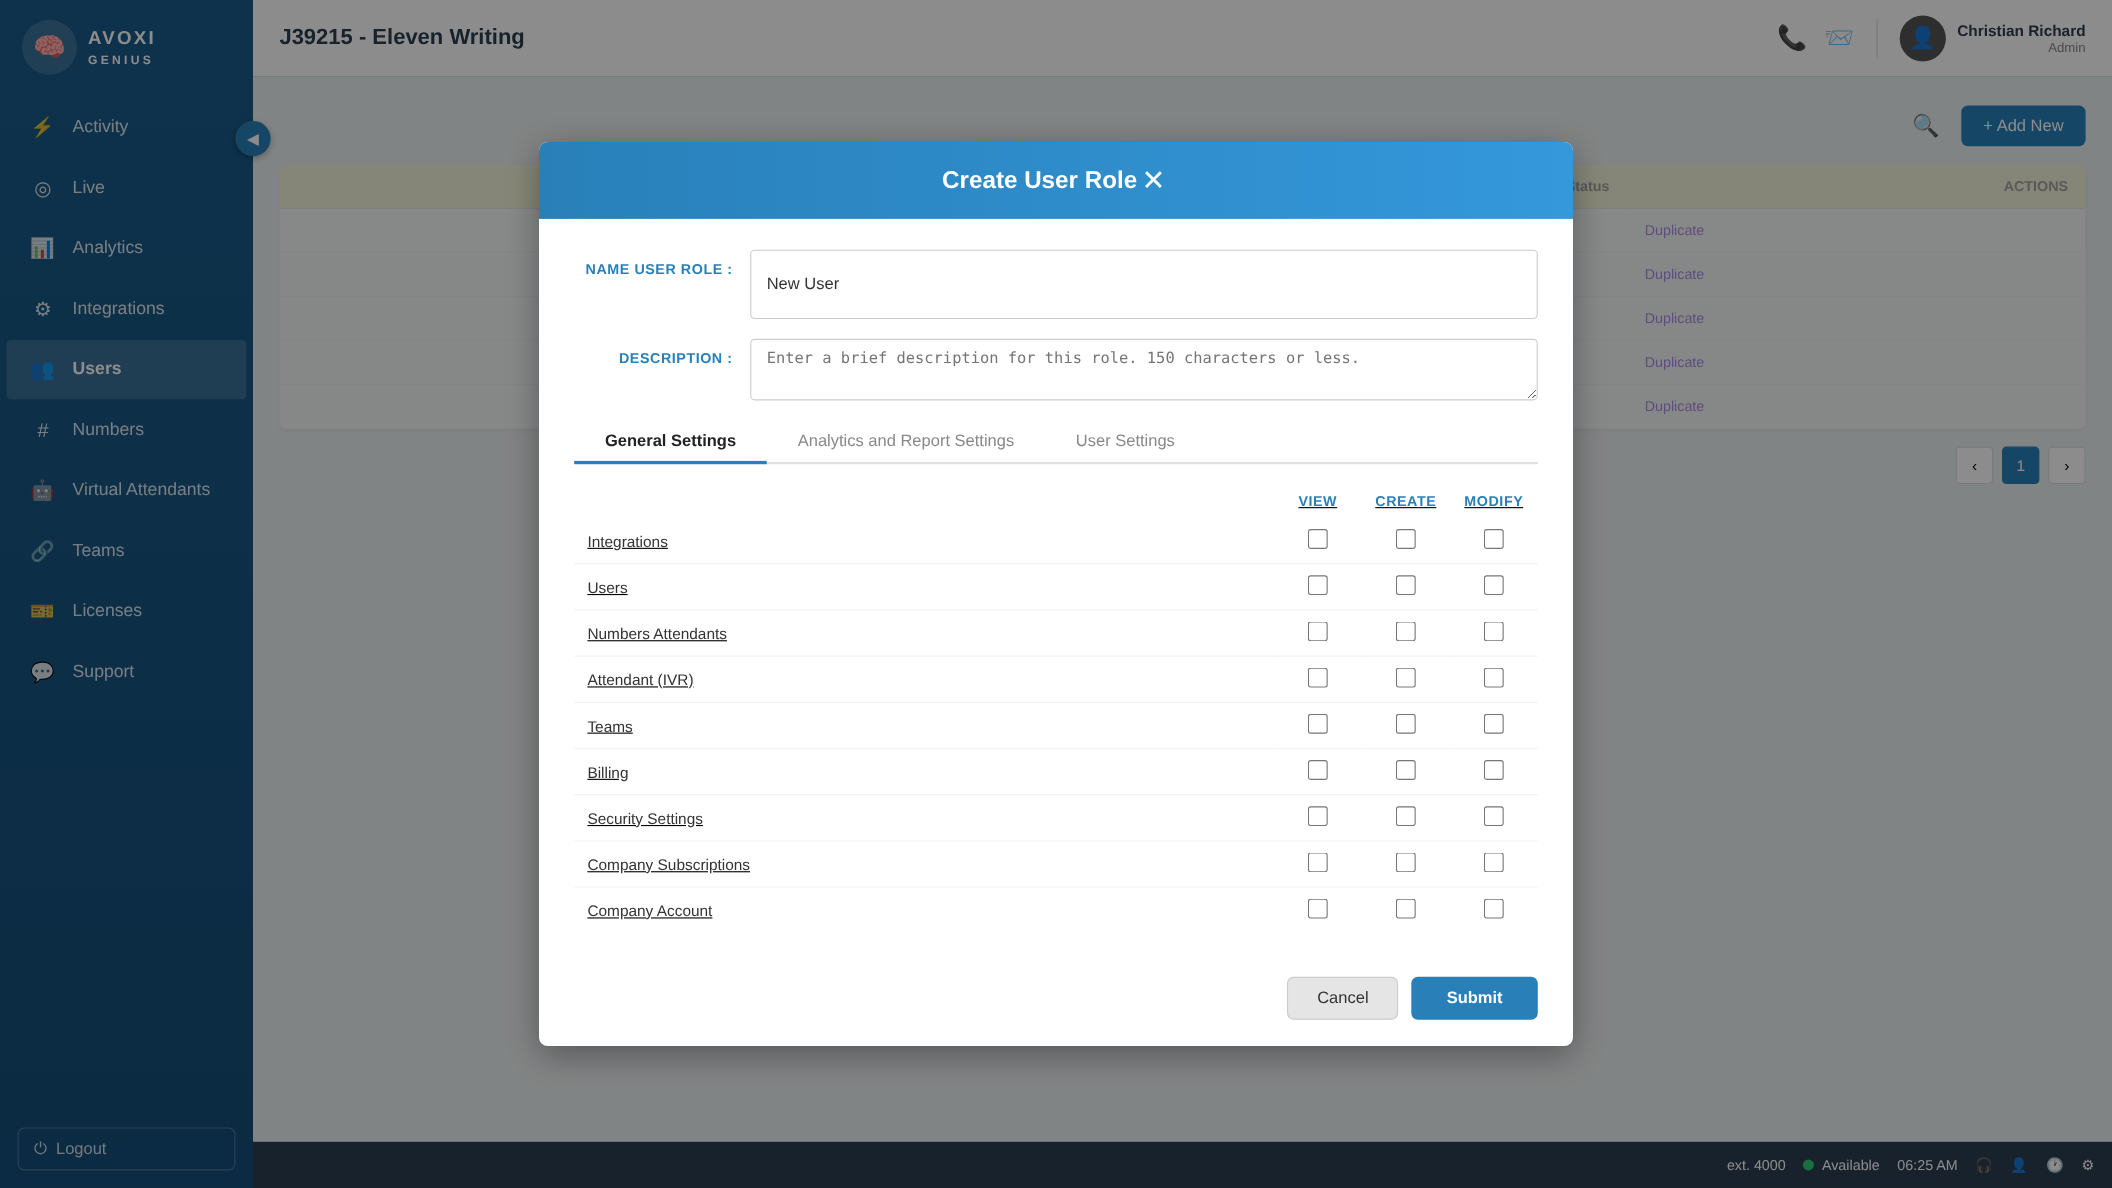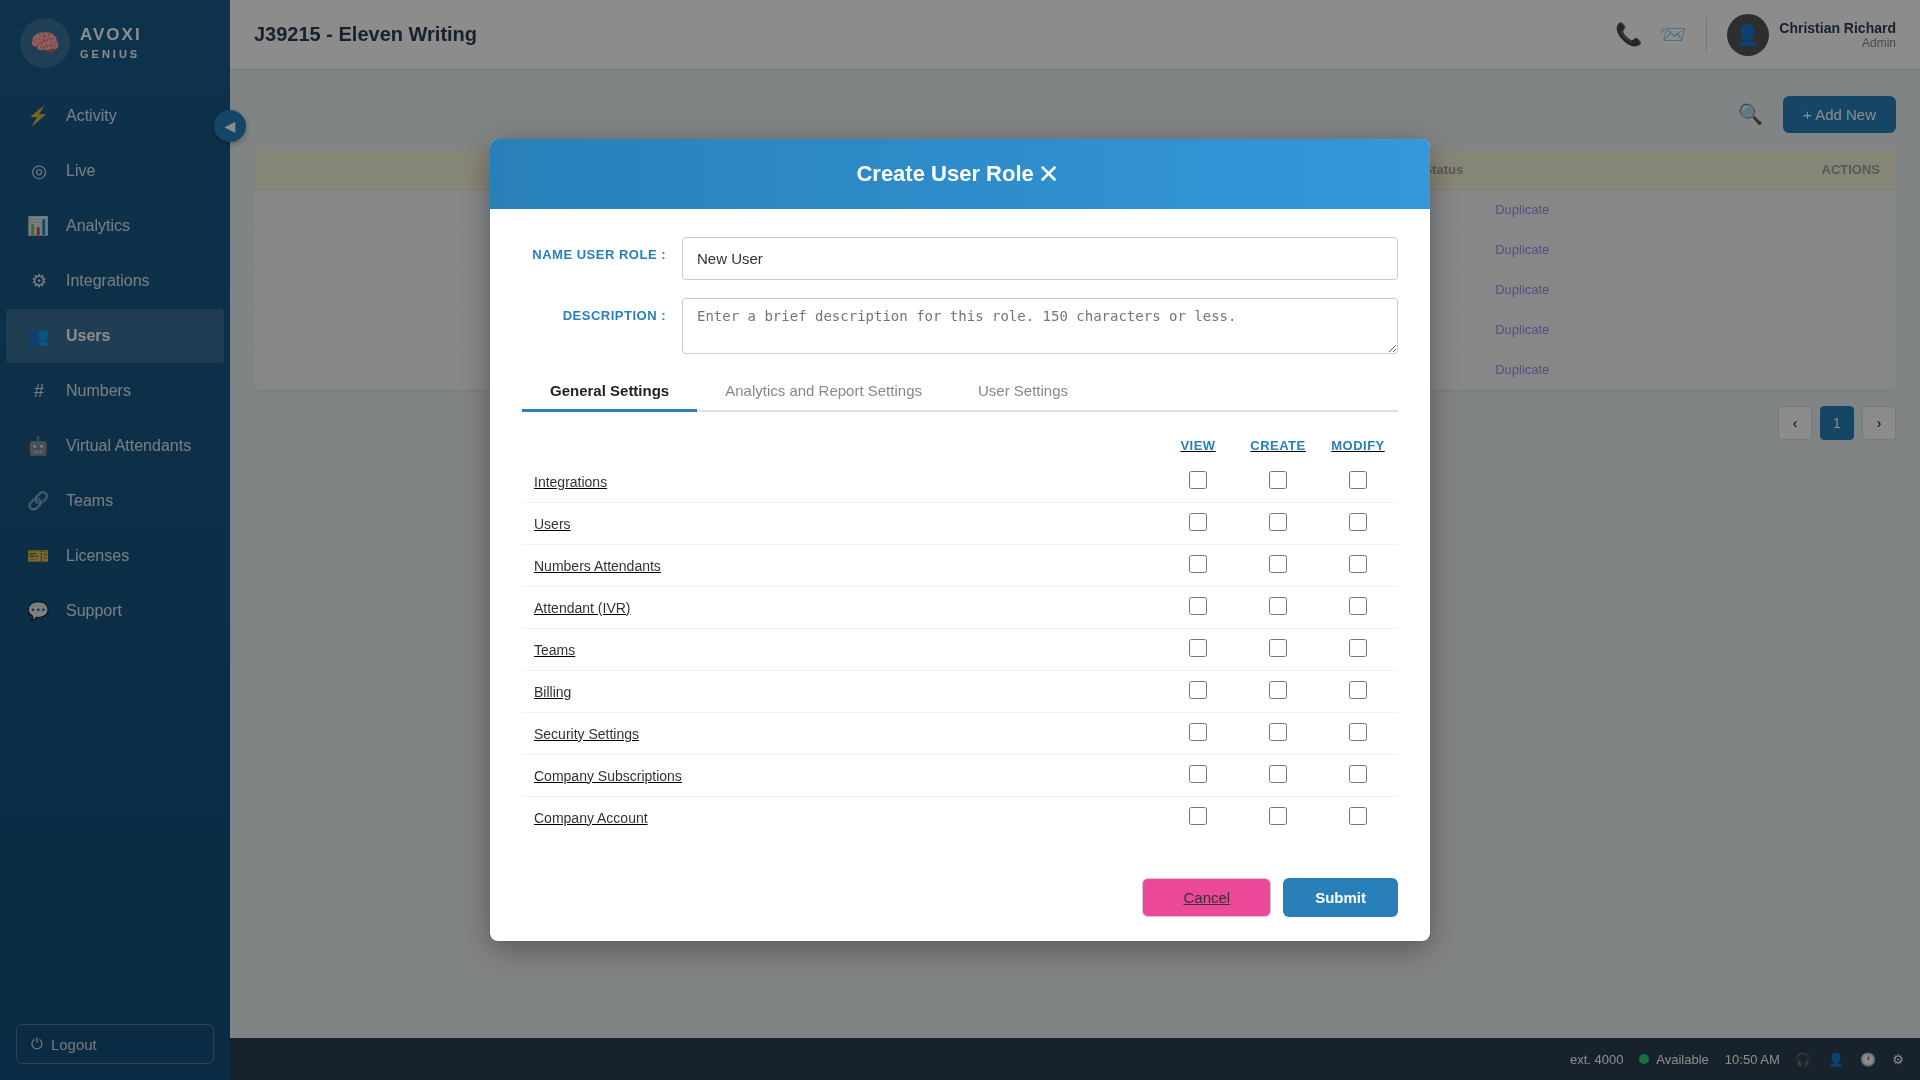--- a/index.html
+++ b/index.html
@@ -352,21 +352,21 @@
       font-size: 13px;
       font-weight: 700;
       letter-spacing: 0.5px;
       padding-top: 10px;
       text-align: right;
       padding-right: 16px;
       text-transform: uppercase;
     }
     .form-input {
       flex: 1;
-      padding: 12px 14px;
+      padding: 22px 14px;
       border: 1px solid #ccc;
       border-radius: 4px;
       font-size: 15px;
       color: #333;
       outline: none;
     }
     .form-textarea {
       flex: 1;
       padding: 9px 14px;
       border: 1px solid #ccc;
@@ -435,28 +435,27 @@
     }
 
     
     .modal-footer {
       display: flex;
       justify-content: flex-end;
       gap: 12px;
       padding: 16px 32px 24px 32px;
     }
     .btn-cancel {
-      padding: 10px 40px;
+      padding: 10px 26px;
       border: 1px solid #ccc;
-      background: #ec4899;
+      background: #e5e5e5;
       color: #333;
       border-radius: 6px;
       font-size: 15px;
       cursor: pointer;
-      text-decoration: underline;
     }
     .btn-submit {
       padding: 10px 32px;
       background: #2980b9;
       color: white;
       border: none;
       border-radius: 6px;
       font-size: 15px;
       font-weight: 600;
       cursor: pointer;
@@ -623,21 +622,21 @@
   </div>
 
   <div class="bottom-bar">
     <div></div>
     <div class="bottom-bar-right">
       <span>ext. 4000</span>
       <span>
         <span class="status-dot"></span>
         <span>Available</span>
       </span>
-      <span>10:50 AM</span>
+      <span>06:25 AM</span>
       <span>🎧</span>
       <span>👤</span>
       <span>🕐</span>
       <span>⚙</span>
     </div>
   </div>
 </div>
 
 <div class="overlay">
   <div class="modal">

